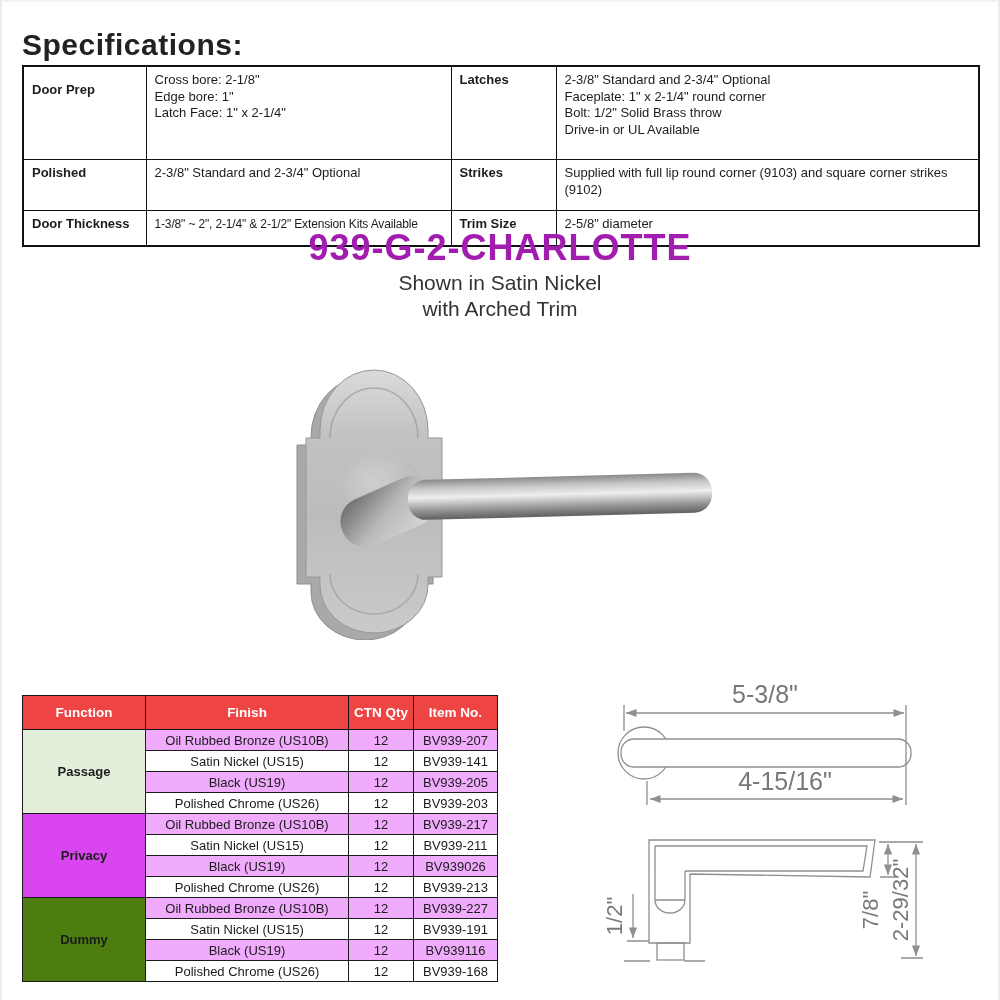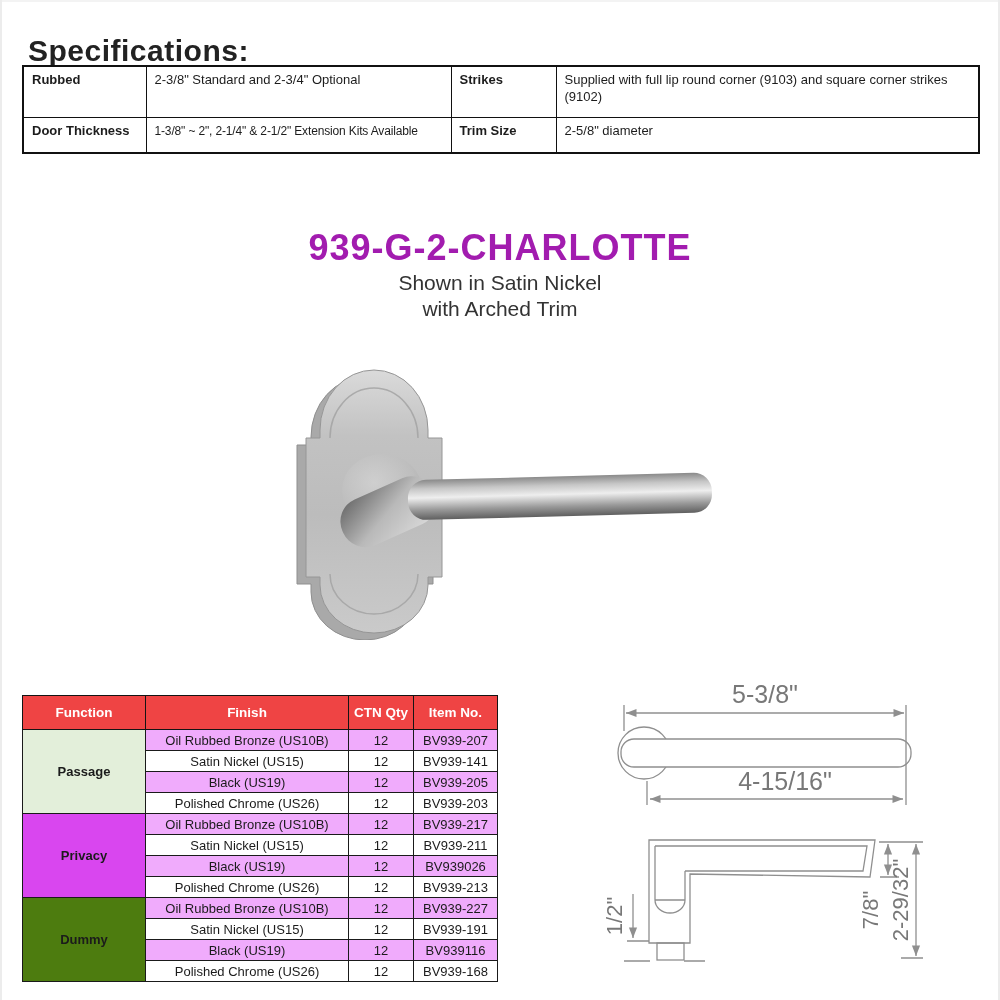--- a/index.html
+++ b/index.html
@@ -2,21 +2,21 @@
 <html><head>
 <meta charset="utf-8">
 <style>
   html,body{margin:0;padding:0;background:#fff;}
   .page{
     position:relative;width:1000px;height:1000px;background:#fff;overflow:hidden;
     font-family:"Liberation Sans", sans-serif;color:#1a1a1a;
     box-shadow:inset 2px 0 0 #ececec, inset -2px 0 0 #ececec, inset 0 2px 0 #f3f3f3;
   }
   
-  .h-spec{position:absolute;left:22px;top:28px;font-size:30px;font-weight:bold;color:#222;letter-spacing:.5px;margin:6px;}
+  .h-spec{position:absolute;left:22px;top:28px;font-size:30px;font-weight:bold;color:#222;letter-spacing:.5px;margin:0;}
   
   .spec-table{position:absolute;left:22px;top:65px;width:956px;border-collapse:collapse;table-layout:fixed;}
   .spec-table td{border:1px solid #111;vertical-align:top;padding:5px 8px;font-size:13px;line-height:16.5px;color:#1c1c1c;}
   .spec-table{border:2px solid #111;}
   .spec-table .lbl{font-weight:bold;}
   .spec-table .val{white-space:pre-line;}
   .spec-table .tight{font-size:12px;letter-spacing:-.15px;white-space:nowrap;overflow:hidden;}
   .spec-table tr.r1 td{height:72px;}
   .spec-table tr.r2 td{height:40px;}
   .spec-table tr.r3 td{height:24px;}
@@ -46,22 +46,33 @@
   <h1 class="h-spec">Specifications:</h1>
 
   <table class="spec-table">
     <colgroup>
         <col style="width:123px">
         <col style="width:305px">
         <col style="width:105px">
         <col style="width:423px">
       </colgroup>
     <tbody>
+        <tr class="r1">
+      <td class="lbl pad">Door Prep</td>
+      <td class="val">Cross bore:  2-1/8"
+Edge bore:  1"
+Latch Face: 1" x 2-1/4"</td>
+      <td class="lbl">Latches</td>
+      <td class="val">2-3/8" Standard and 2-3/4" Optional
+Faceplate:  1" x 2-1/4" round corner
+Bolt:  1/2" Solid Brass throw
+Drive-in or UL Available</td>
+    </tr>
     <tr class="r2">
-      <td class="lbl">Rubbed</td>
+      <td class="lbl">Polished</td>
       <td class="val">2-3/8" Standard and 2-3/4" Optional</td>
       <td class="lbl">Strikes</td>
       <td class="val">Supplied with full lip round corner (9103) and square corner strikes (9102)</td>
     </tr>
     <tr class="r3">
       <td class="lbl">Door Thickness</td>
       <td class="val tight">1-3/8" ~ 2", 2-1/4" &amp; 2-1/2" Extension Kits Available</td>
       <td class="lbl">Trim Size</td>
       <td class="val">2-5/8" diameter</td>
     </tr>

